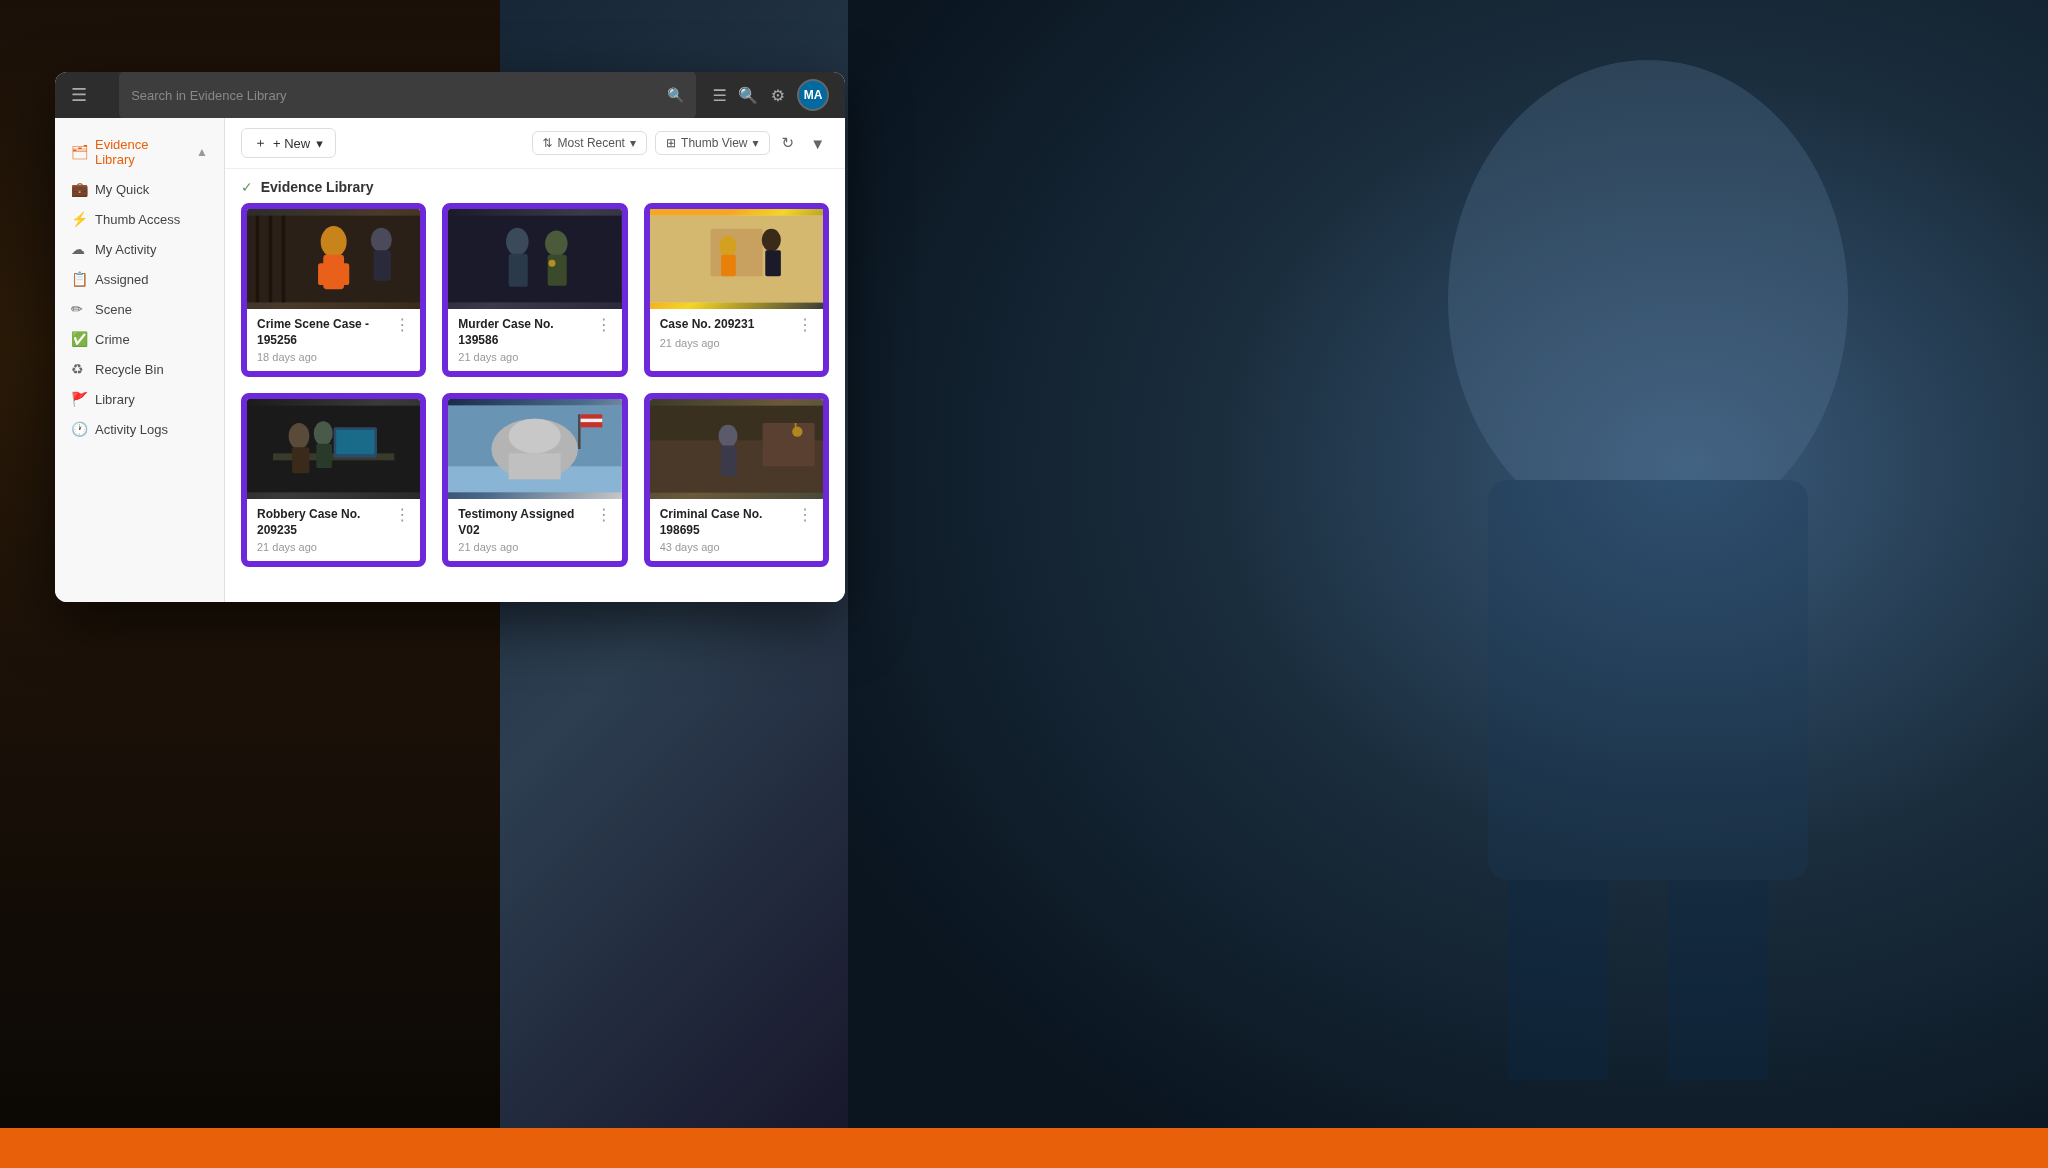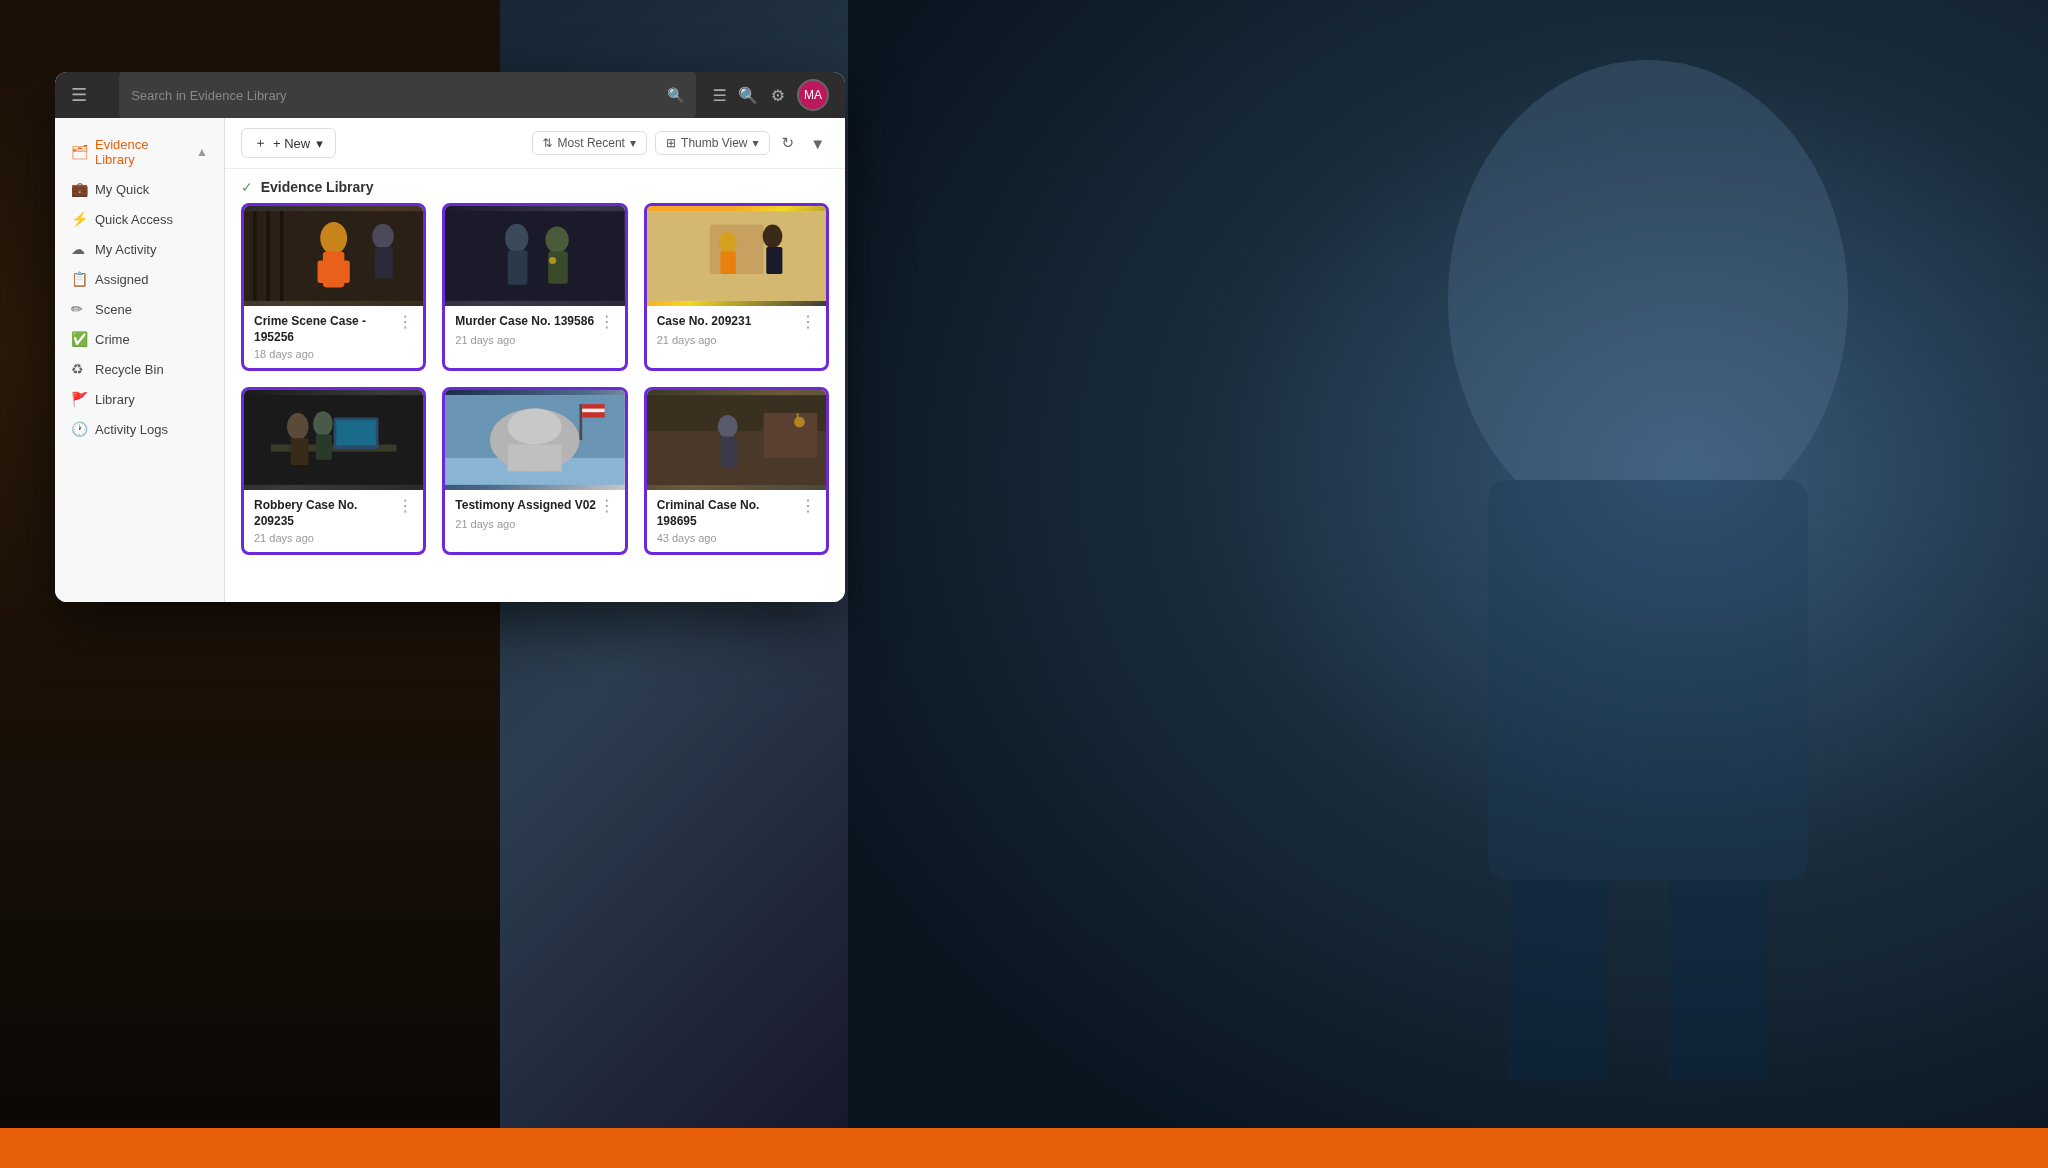--- a/index.html
+++ b/index.html
@@ -116,28 +116,28 @@
     .icon-btn {
       color: #aaa;
       font-size: 16px;
       cursor: pointer;
     }
 
     .avatar {
       width: 32px;
       height: 32px;
       border-radius: 50%;
-      background: #be185d;
+      background: #0369a1;
       border: 2px solid #666;
       display: flex;
       align-items: center;
       justify-content: center;
       color: #fff;
       font-size: 12px;
-      font-weight: 400;
+      font-weight: 700;
     }
 
     
     .main-content {
       display: flex;
       flex: 1;
       overflow: hidden;
     }
 
     
@@ -271,21 +271,21 @@
       padding: 0 16px 16px;
     }
 
     .grid {
       display: grid;
       grid-template-columns: repeat(3, 1fr);
       gap: 16px;
     }
 
     .card {
-      border: 3px solid #6d28d9;
+      border: 6px solid #6d28d9;
       border-radius: 8px;
       overflow: hidden;
       background: #fff;
       cursor: pointer;
     }
 
     
     .thumb-1 { background: linear-gradient(135deg, #2c2c2c 0%, #4a3a2a 50%, #3a2a1a 100%); }
     .thumb-2 { background: linear-gradient(135deg, #1a1a2a 0%, #3a3a4a 50%, #2a2a3a 100%); }
     .thumb-3 { background: linear-gradient(135deg, #f5a623 30%, #f5d623 50%, #3a3a3a 100%); }
@@ -371,21 +371,21 @@
         <span class="si-icon">🗂</span>
         <span class="si-label">Evidence Library</span>
         <span class="si-arrow">▲</span>
       </div>
       <div class="sidebar-item">
         <span class="si-icon">💼</span>
         <span class="si-label">My Quick</span>
       </div>
       <div class="sidebar-item">
         <span class="si-icon">⚡</span>
-        <span class="si-label">Quick Access</span>
+        <span class="si-label">Thumb Access</span>
       </div>
       <div class="sidebar-item">
         <span class="si-icon">☁</span>
         <span class="si-label">My Activity</span>
       </div>
       <div class="sidebar-item">
         <span class="si-icon">📋</span>
         <span class="si-label">Assigned</span>
       </div>
       <div class="sidebar-item">

